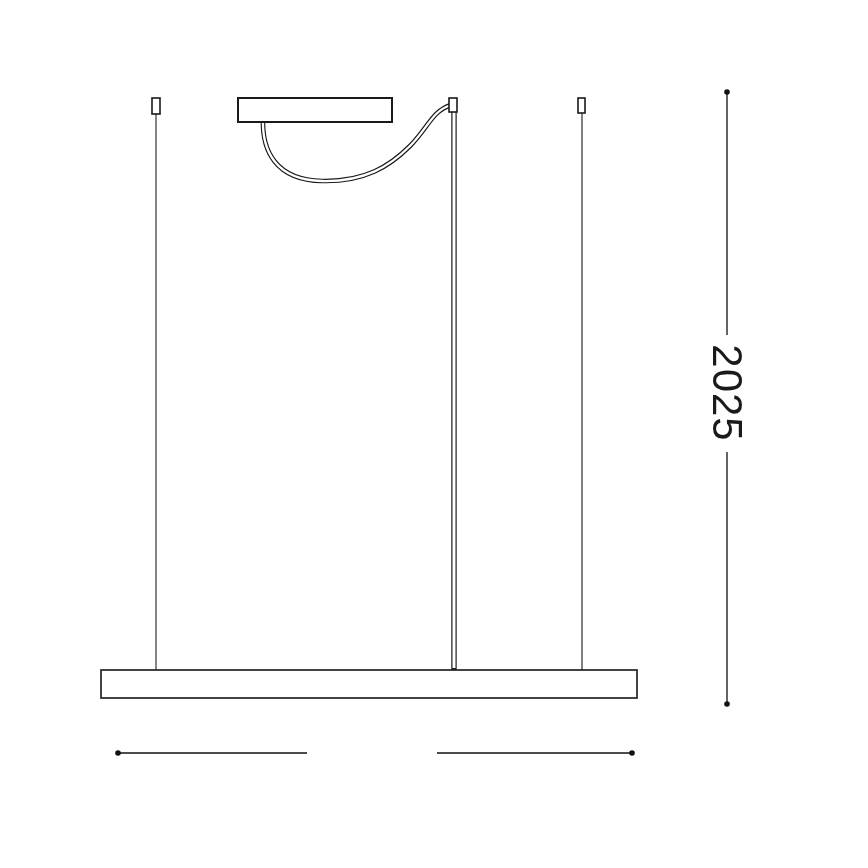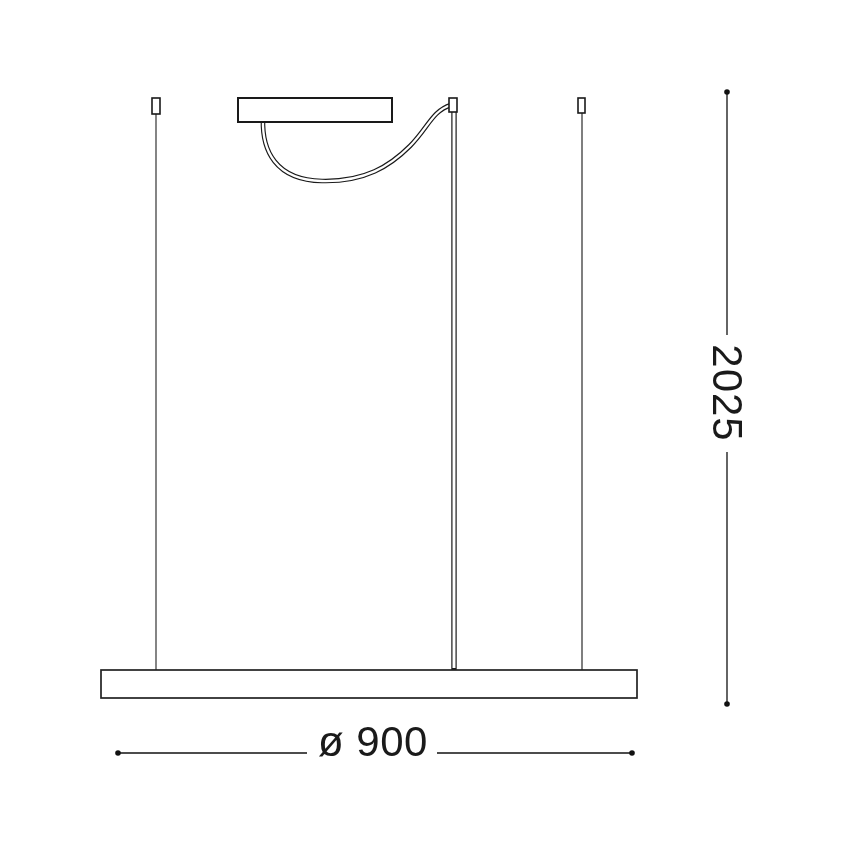--- a/index.html
+++ b/index.html
@@ -80,17 +80,16 @@
     </g>
 
     <g>
       <line x1="727" y1="92" x2="727" y2="335" stroke="#111111" stroke-width="1.3"></line>
       <line x1="727" y1="452" x2="727" y2="704" stroke="#111111" stroke-width="1.3"></line>
       <circle cx="727" cy="92" r="2.8" fill="#111111"></circle>
       <circle cx="727" cy="704" r="2.8" fill="#111111"></circle>
     </g>
   </svg>
 
-  <div class="dim-label dim-label-h">ø 900</div>
 
   <div class="dim-label dim-label-v">2025</div>
 
 </div>
 
 </body></html>

